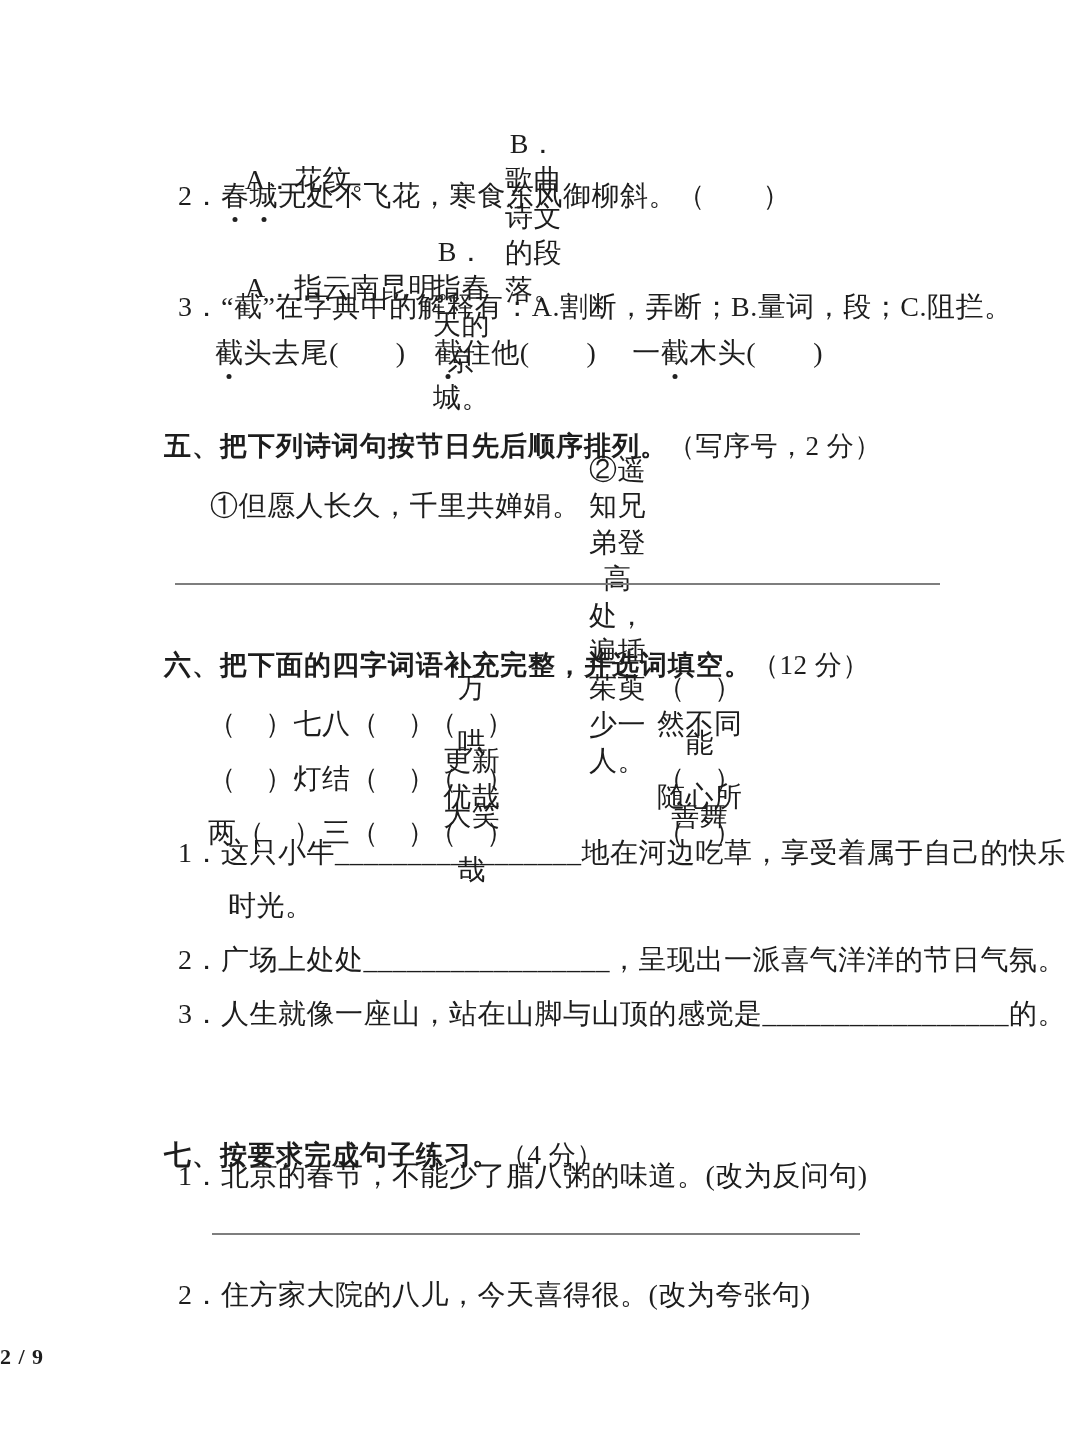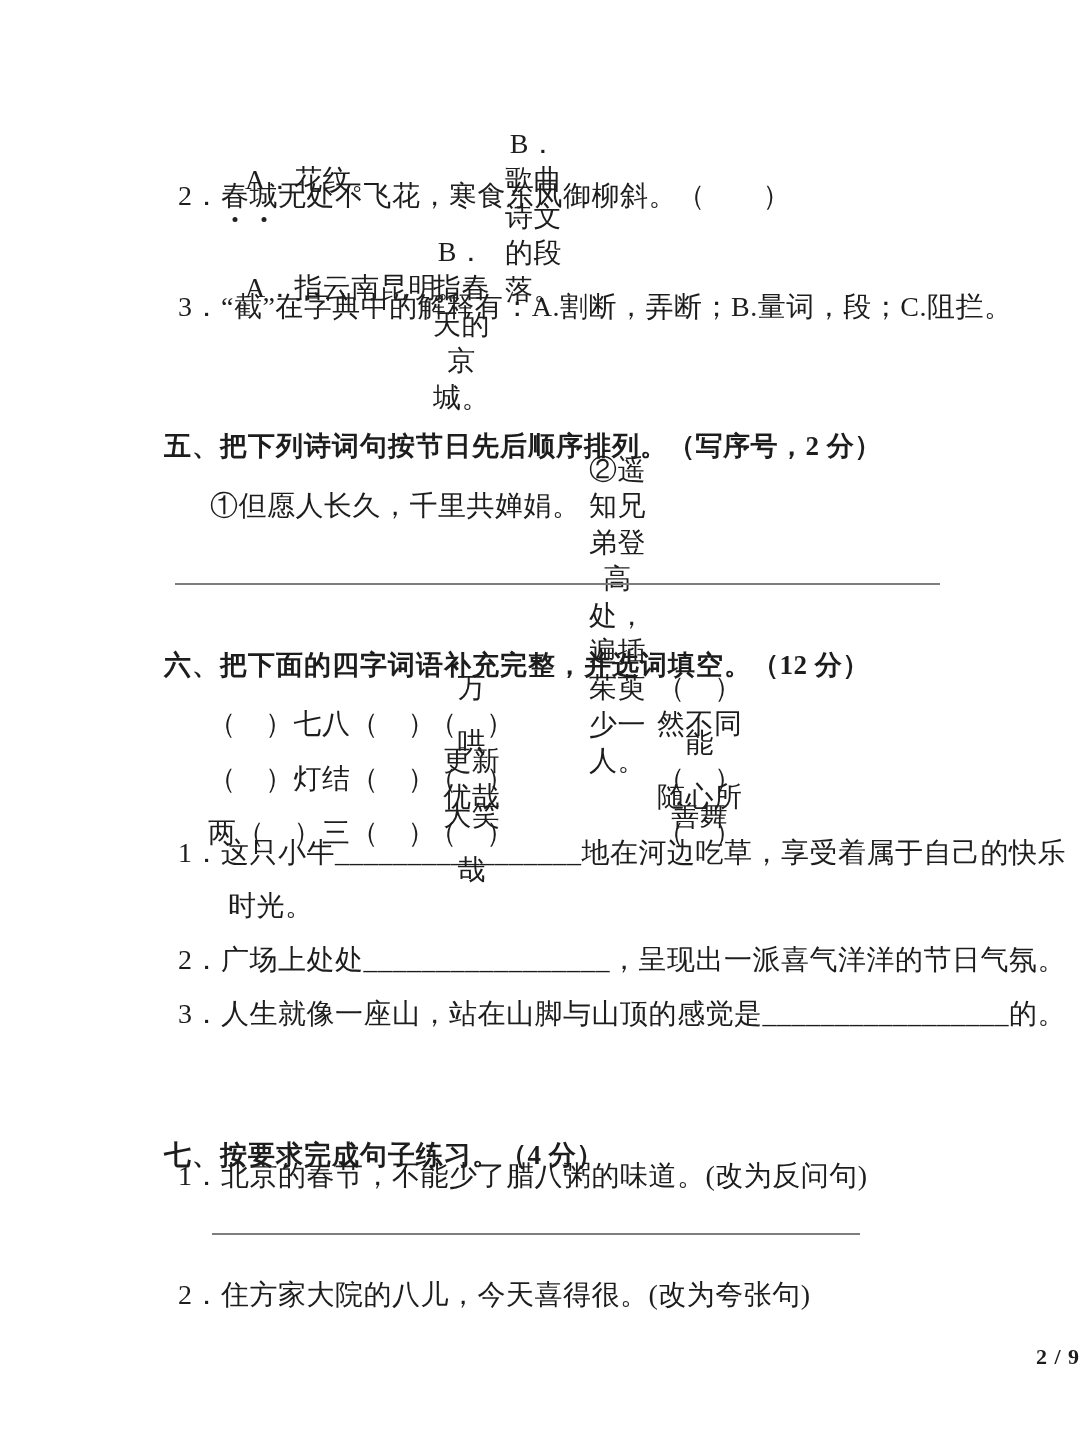--- a/index.html
+++ b/index.html
@@ -26,21 +26,21 @@
     letter-spacing: 0.5px;
   }
   .heading {
     font-family: "Liberation Sans", "DejaVu Sans", sans-serif;
     font-weight: 700;
     font-size: 27px;
     letter-spacing: 1px;
   }
   .heading .score-note {
     font-family: "Liberation Serif", "DejaVu Serif", serif;
-    font-weight: 700;
+    font-weight: 400;
     letter-spacing: 0.5px;
   }
   .col2 {
     position: absolute;
     top: 0;
     white-space: pre-wrap;
     text-align: center;
   }
   
   .em {
@@ -61,21 +61,21 @@
   }
   .answer-line {
     position: absolute;
     border-bottom: 2px solid #7e7e7e;
     height: 0;
   }
   .footer {
     position: absolute;
     left: 0;
     right: 0;
-    text-align: right;
+    text-align: left;
     font-weight: 700;
     font-size: 22px;
     letter-spacing: 1px;
   }
 </style>
 </head>
 <body>
 
 <div class="page">
 
@@ -85,20 +85,21 @@
   </div>
 
   <div class="line" style="top:178px; left:178px">2．<span class="em">春</span><span class="em">城</span>无处不飞花，寒食东风御柳斜。（　　）</div>
 
   <div class="line" style="top:234px; left:215px">
     <span>A．指云南昆明。</span>
     <span class="col2" style="left:218px">B．指春天的京城。</span>
   </div>
 
   <div class="line" style="top:289px; left:178px">3．“截”在字典中的解释有：A.割断，弄断；B.量词，段；C.阻拦。</div>
+  <div class="line" style="top:335px; left:215px"><span class="em">截</span>头去尾(　　)　<span class="em">截</span>住他(　　)　 一<span class="em">截</span>木头(　　)</div>
 
   <div class="line heading" style="top:394px; left:130px">
     <span>五、把下列诗词句按节日先后顺序排列。</span><span class="score-note">（写序号，2 分）</span>
   </div>
   <div class="line" style="top:452px; left:180px">
     <span>①但愿人长久，千里共婵娟。</span>
     <span class="col2" style="left:409px">②遥知兄弟登高处，遍插茱萸少一人。</span>
   </div>
   <div class="answer-line" style="top:583px; left:175px; width:765px"></div>
 

